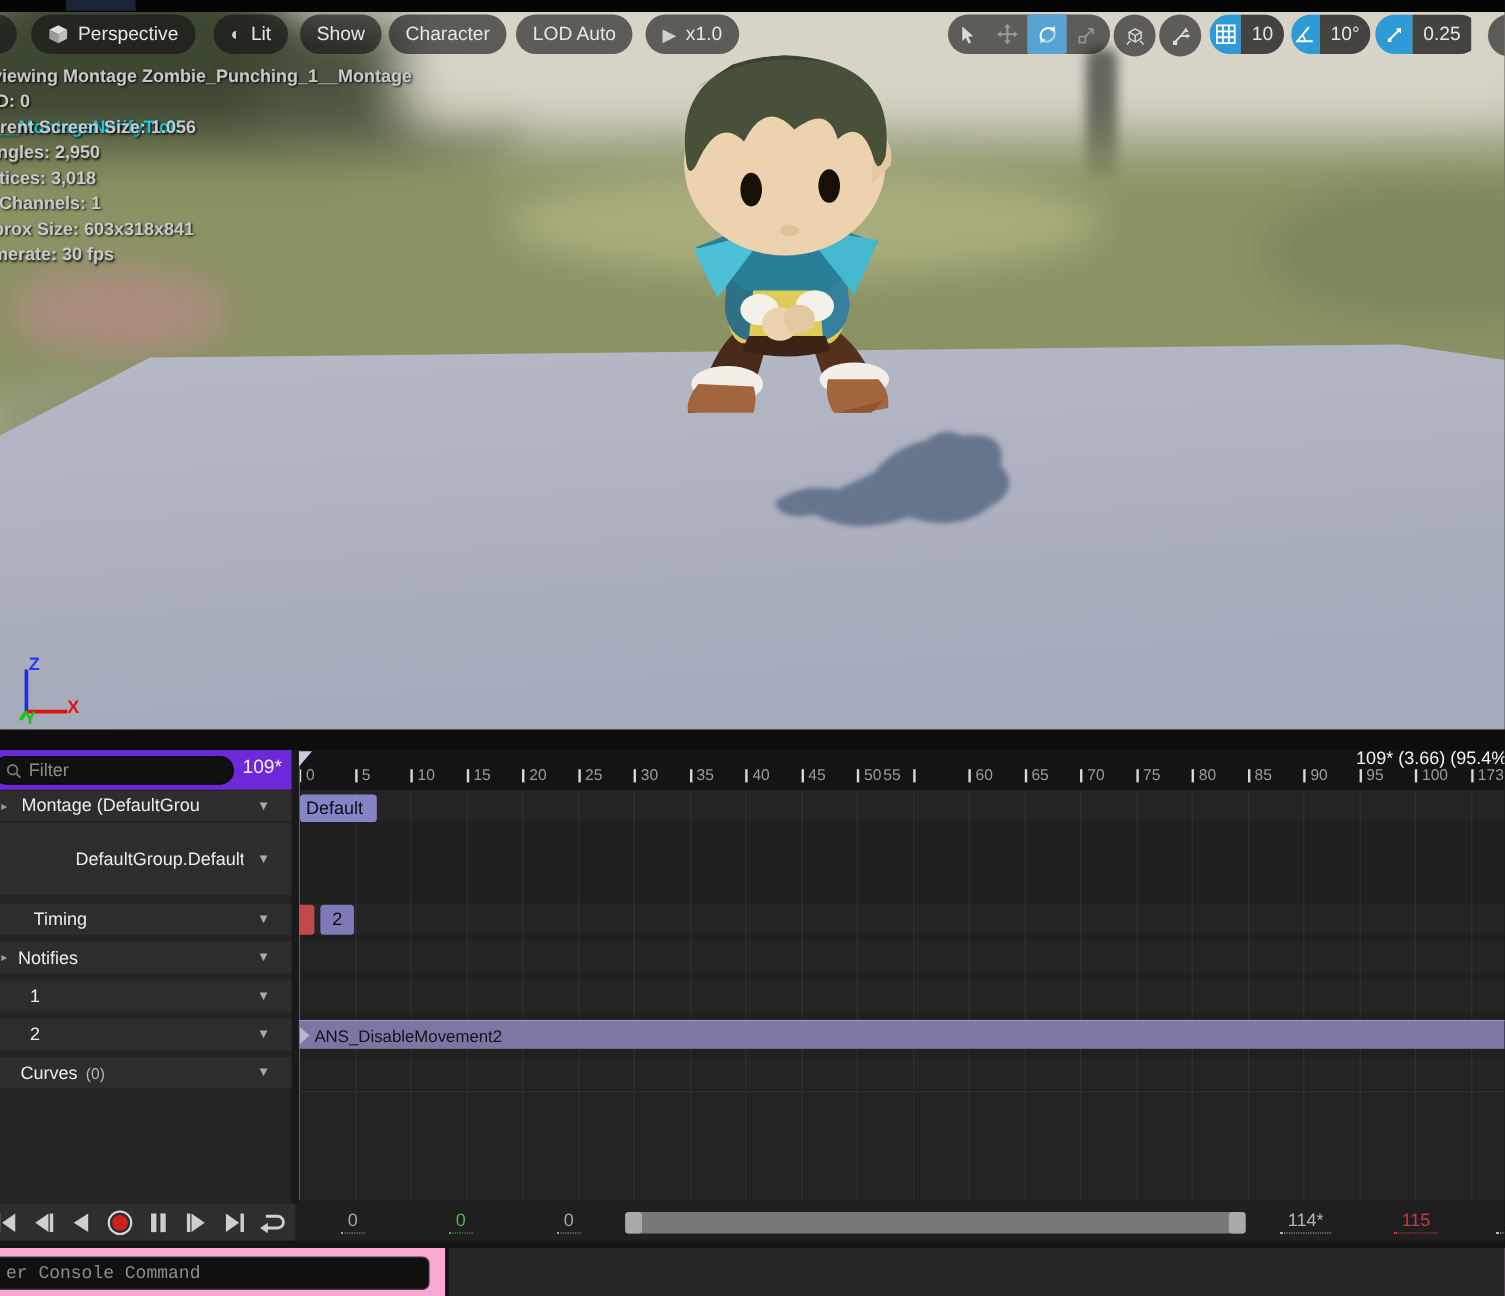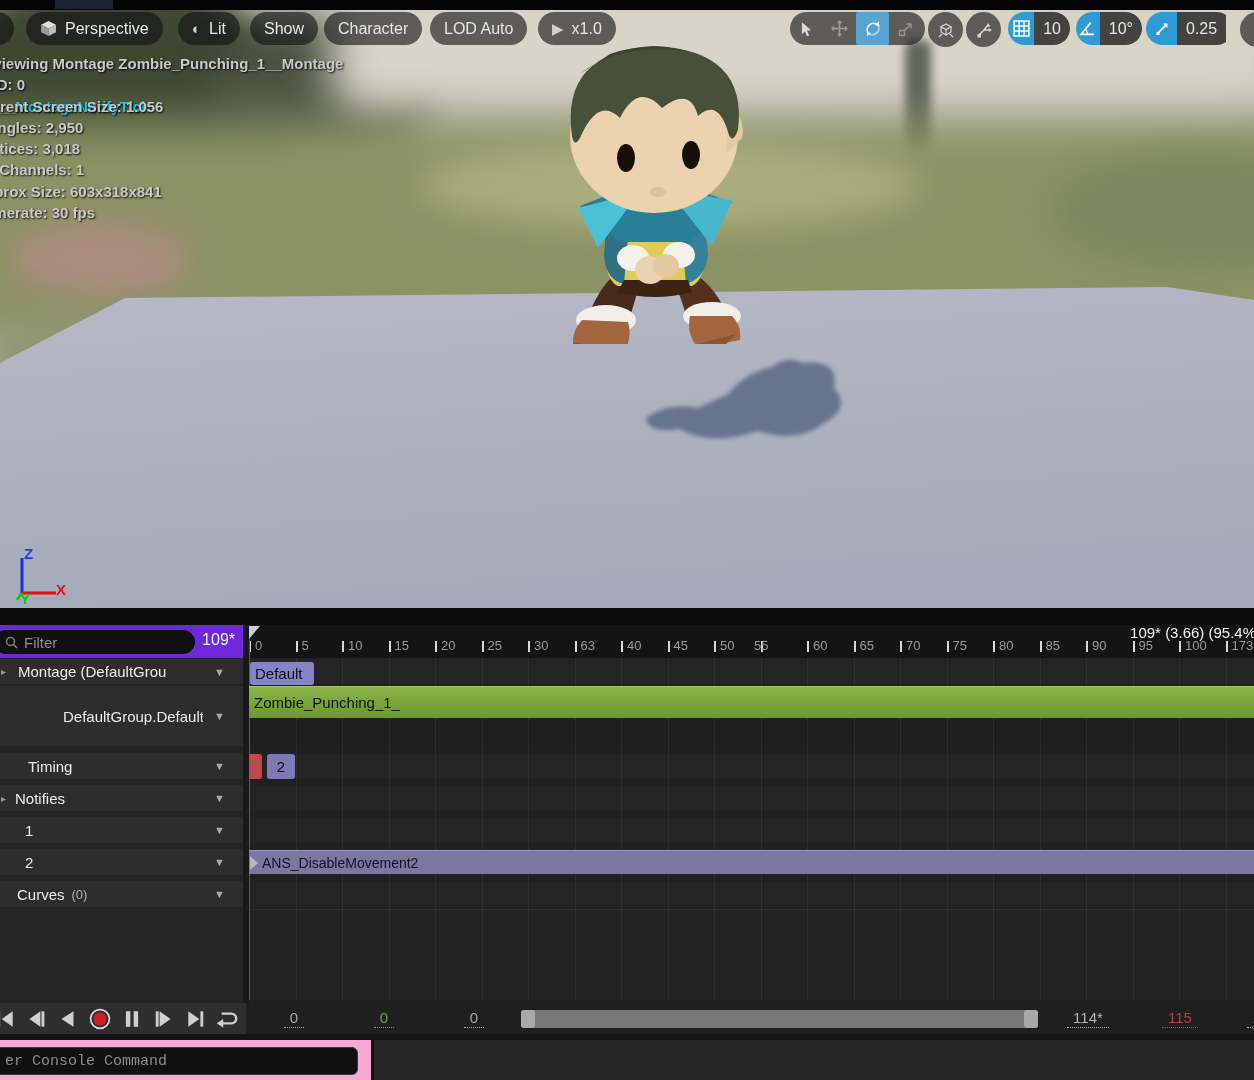--- a/index.html
+++ b/index.html
@@ -389,29 +389,29 @@
           <div class="ticklabel" style="left: 99px;">10</div>
           <div class="tickmark" style="left: 139.5px;"></div>
           <div class="ticklabel" style="left: 145.5px;">15</div>
           <div class="tickmark" style="left: 186px;"></div>
           <div class="ticklabel" style="left: 192px;">20</div>
           <div class="tickmark" style="left: 232.5px;"></div>
           <div class="ticklabel" style="left: 238.5px;">25</div>
           <div class="tickmark" style="left: 279px;"></div>
           <div class="ticklabel" style="left: 285px;">30</div>
           <div class="tickmark" style="left: 325.5px;"></div>
-          <div class="ticklabel" style="left: 331.5px;">63</div>
+          <div class="ticklabel" style="left: 331.5px;">35</div>
           <div class="tickmark" style="left: 372px;"></div>
           <div class="ticklabel" style="left: 378px;">40</div>
           <div class="tickmark" style="left: 418.5px;"></div>
           <div class="ticklabel" style="left: 424.5px;">45</div>
           <div class="tickmark" style="left: 465px;"></div>
           <div class="ticklabel" style="left: 471px;">50</div>
           <div class="tickmark" style="left: 511.5px;"></div>
-          <div class="ticklabel" style="left: 505px;">55</div>
+          <div class="ticklabel" style="left: 487px;">55</div>
           <div class="tickmark" style="left: 558px;"></div>
           <div class="ticklabel" style="left: 564px;">60</div>
           <div class="tickmark" style="left: 604.5px;"></div>
           <div class="ticklabel" style="left: 610.5px;">65</div>
           <div class="tickmark" style="left: 651px;"></div>
           <div class="ticklabel" style="left: 657px;">70</div>
           <div class="tickmark" style="left: 697.5px;"></div>
           <div class="ticklabel" style="left: 703.5px;">75</div>
           <div class="tickmark" style="left: 744px;"></div>
           <div class="ticklabel" style="left: 750px;">80</div>
@@ -427,23 +427,20 @@
           <div class="ticklabel" style="left: 982.5px;">173</div>
         </div>
 
       <div class="playhead-line"></div>
       <div class="playhead-flag"></div>
 
       <div class="chip" style="left:1px;top:37px;width:64px;height:23px;background:#8585c6;padding-left:5px;">
         <span>Default</span>
       </div>
 
-      <div class="bar-green" style="top:61px;height:32px;">
-        <span>Zombie_Punching_1_</span>
-      </div>
 
       <div class="chip" style="left:0;top:129px;width:13px;height:25px;background:#c04a4a;border-radius:0 3px 3px 0;"></div>
       <div class="chip" style="left:18px;top:129px;width:28px;height:25px;background:#7e7ab8;justify-content:center;">
         <span>2</span>
       </div>
 
       <div class="notify-bar" style="top:225px;height:24px;">
         <span class="marker"></span>
         <span>ANS_DisableMovement2</span>
       </div>

